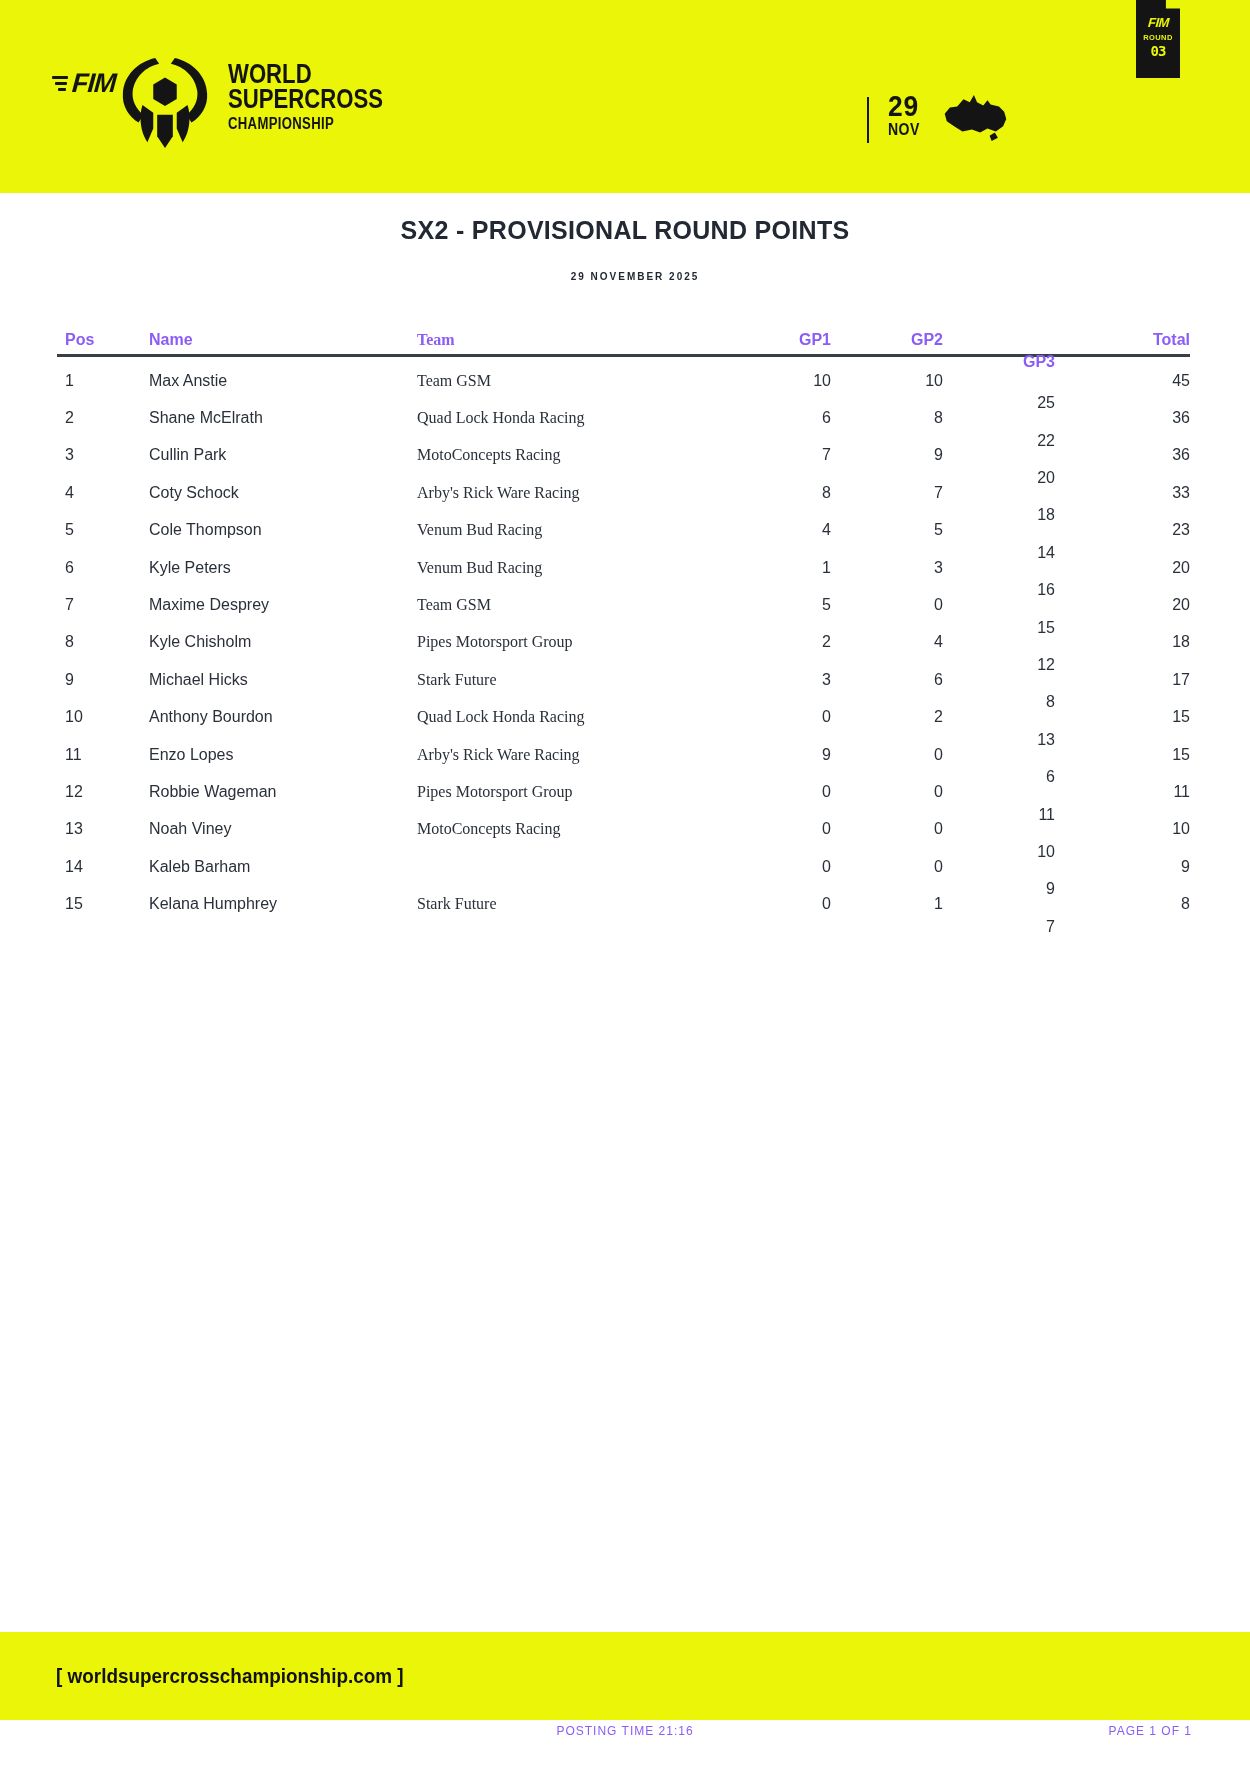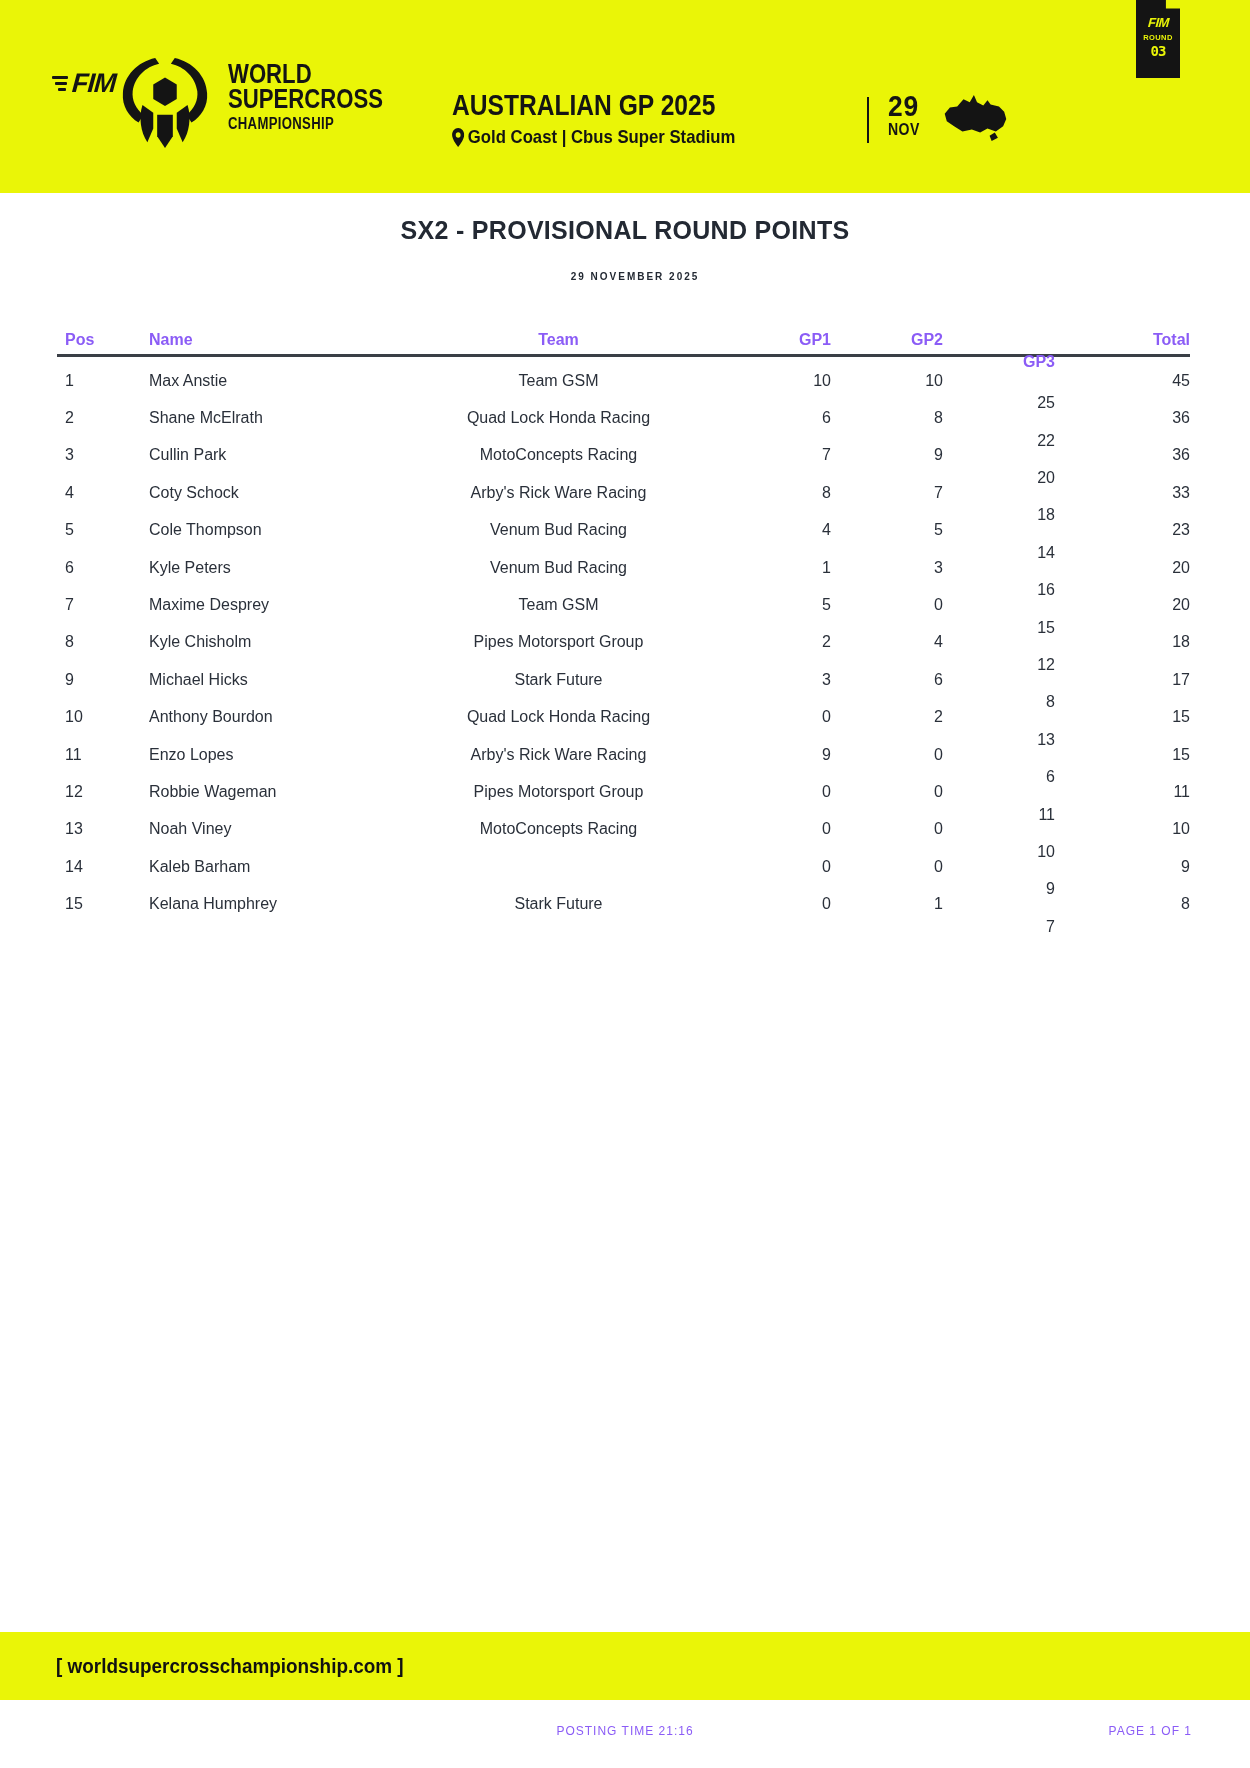--- a/index.html
+++ b/index.html
@@ -46,27 +46,27 @@
   .doc-date { font-size:10px; font-weight:800; letter-spacing:2px; margin-top:26px;padding-left:20px; }
   
   .points-table { position:absolute; left:57px; top:331px; width:1133px; }
   .t-row { display:flex; align-items:center; }
   .t-head { height:26px; font-weight:700; font-size:16px; color:#8b5cf6; border-bottom:3px solid #3a3f46; padding-bottom:6px; }
   .t-body { padding-top:5px; }
   .t-body .t-row { height:37.4px; font-size:16px; font-weight:400; color:#2a303a; }
   .c { display:block; white-space:nowrap; overflow:hidden; }
   .c-pos   { width:85px;  text-align:left; padding-left:8px; }
   .c-name  { width:268px; text-align:left; padding-left:7px; }
-  .c-team  { width:290px; text-align:center; padding-left:7px; }
+  .c-team  { width:290px; text-align:left; padding-left:7px;font-family:Liberation Serif, serif; }
   .c-gp1   { width:131px; text-align:right; }
   .c-gp2   { width:112px; text-align:right; }
   .c-gp3   { width:112px; text-align:right;margin-top:45px; }
   .c-total { flex:1;      text-align:right; }
   
-  .footer-bar { position:absolute; left:0; top:1632px; width:1250px; height:68px; background:#EAF507; display:flex; align-items:center; }
+  .footer-bar { position:absolute; left:0; top:1632px; width:1250px; height:88px; background:#EAF507; display:flex; align-items:center; }
   .site-text { margin-left:56px; font-size:21px; font-weight:800; color:#111111; transform:scaleX(0.9); transform-origin:left center; white-space:nowrap; }
   .bottom-line { position:absolute; left:0; top:1724px; width:1250px; height:16px; font-size:12px; font-weight:400; letter-spacing:1px; color:#8b5cf6; }
   .posting { position:absolute; left:0; right:0; text-align:center; }
   .pageno { position:absolute; right:58px; top:0; }
 </style>
 </head>
 <body>
 
 <div class="page">
 
@@ -89,29 +89,20 @@
       <path d="M73 50 L62 58 L62 74 L68 88 C75 78 77 62 73 50 Z"></path>
       <path d="M42 60 L58 60 L58 82 L50 94 L42 82 Z"></path>
     </svg>
 
     <div class="wordmark">
       <span class="wm1">WORLD</span>
       <span class="wm2">SUPERCROSS</span>
       <span class="wm3">CHAMPIONSHIP</span>
     </div>
 
-    <div class="event">
-      <div class="event-title">AUSTRALIAN GP 2025</div>
-      <div class="event-loc">
-        <svg width="14" height="19" viewBox="0 0 16 22" xmlns="http://www.w3.org/2000/svg">
-          <path fill="#141414" fill-rule="evenodd" d="M8 0C3.6 0 0 3.6 0 8c0 5.4 8 14 8 14s8-8.6 8-14C16 3.6 12.4 0 8 0zm0 11.2a3.2 3.2 0 1 1 0-6.4 3.2 3.2 0 0 1 0 6.4z"></path>
-        </svg>
-        <span>Gold Coast | Cbus Super Stadium</span>
-      </div>
-    </div>
 
     <div class="vdiv"></div>
 
     <div class="date-block">
       <div class="d-day">29</div>
       <div class="d-mon">NOV</div>
     </div>
 
     <svg class="aus" width="68" height="48" viewBox="0 0 64 46" xmlns="http://www.w3.org/2000/svg" fill="#141414">
       <path d="M30 1 L33 8 L39 11 L43 6 L46 10 L54 12 L59 17 L61 24 L58 31 L51 36 L43 33 L36 37 L28 34 L19 36 L11 31 L4 26 L2 19 L7 13 L14 12 L20 5 L26 8 Z"></path>

